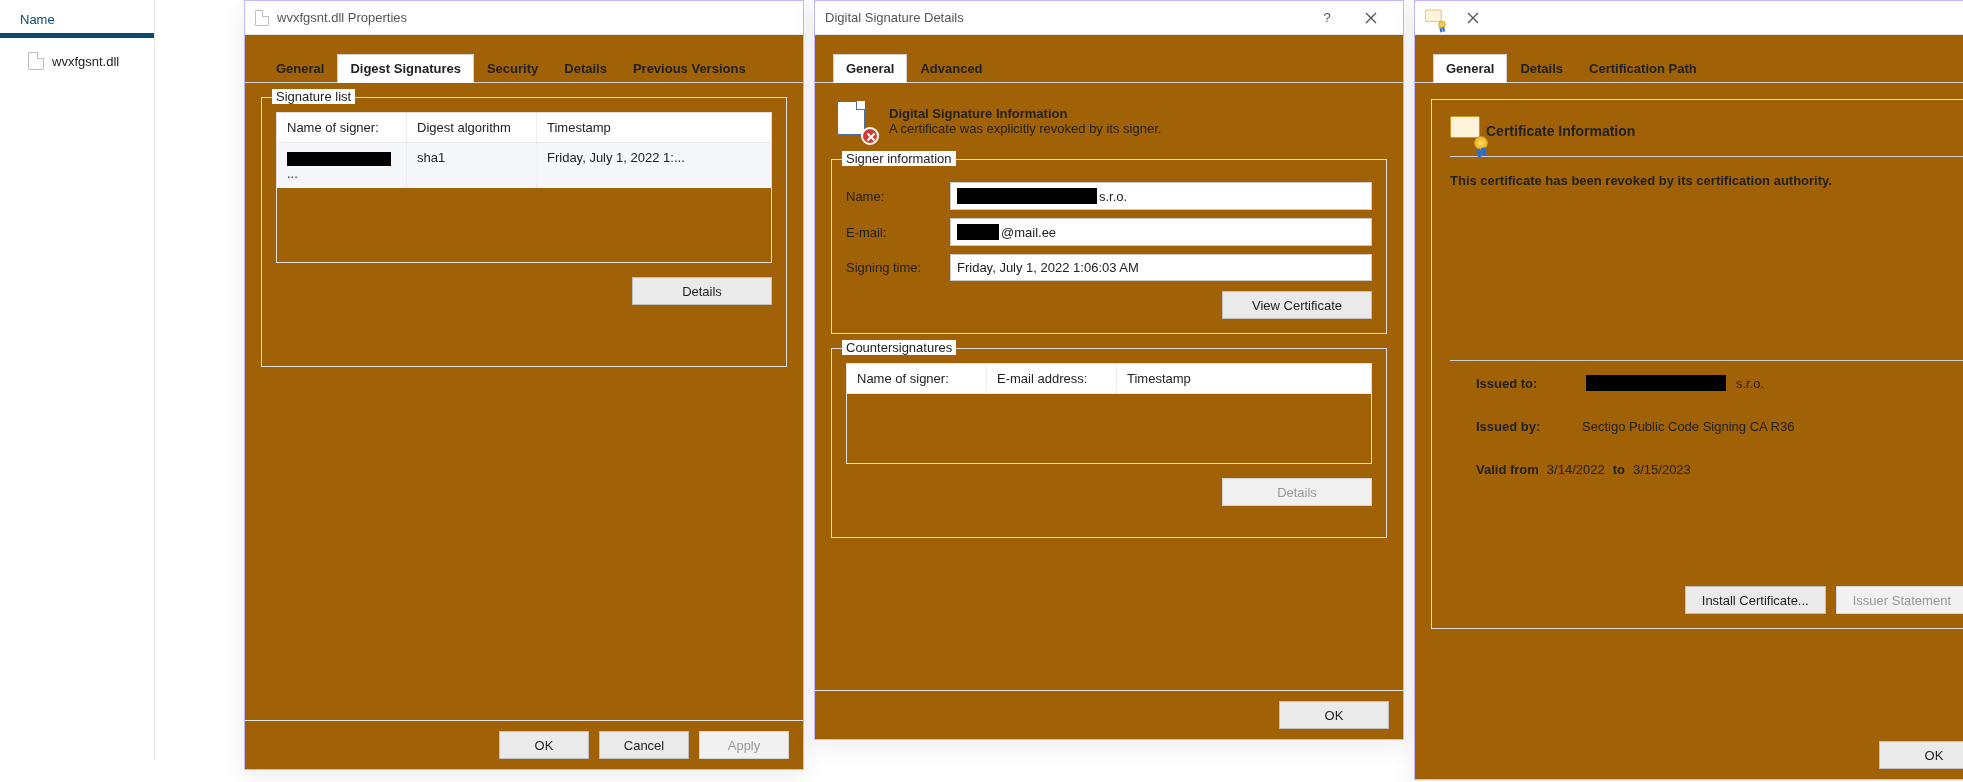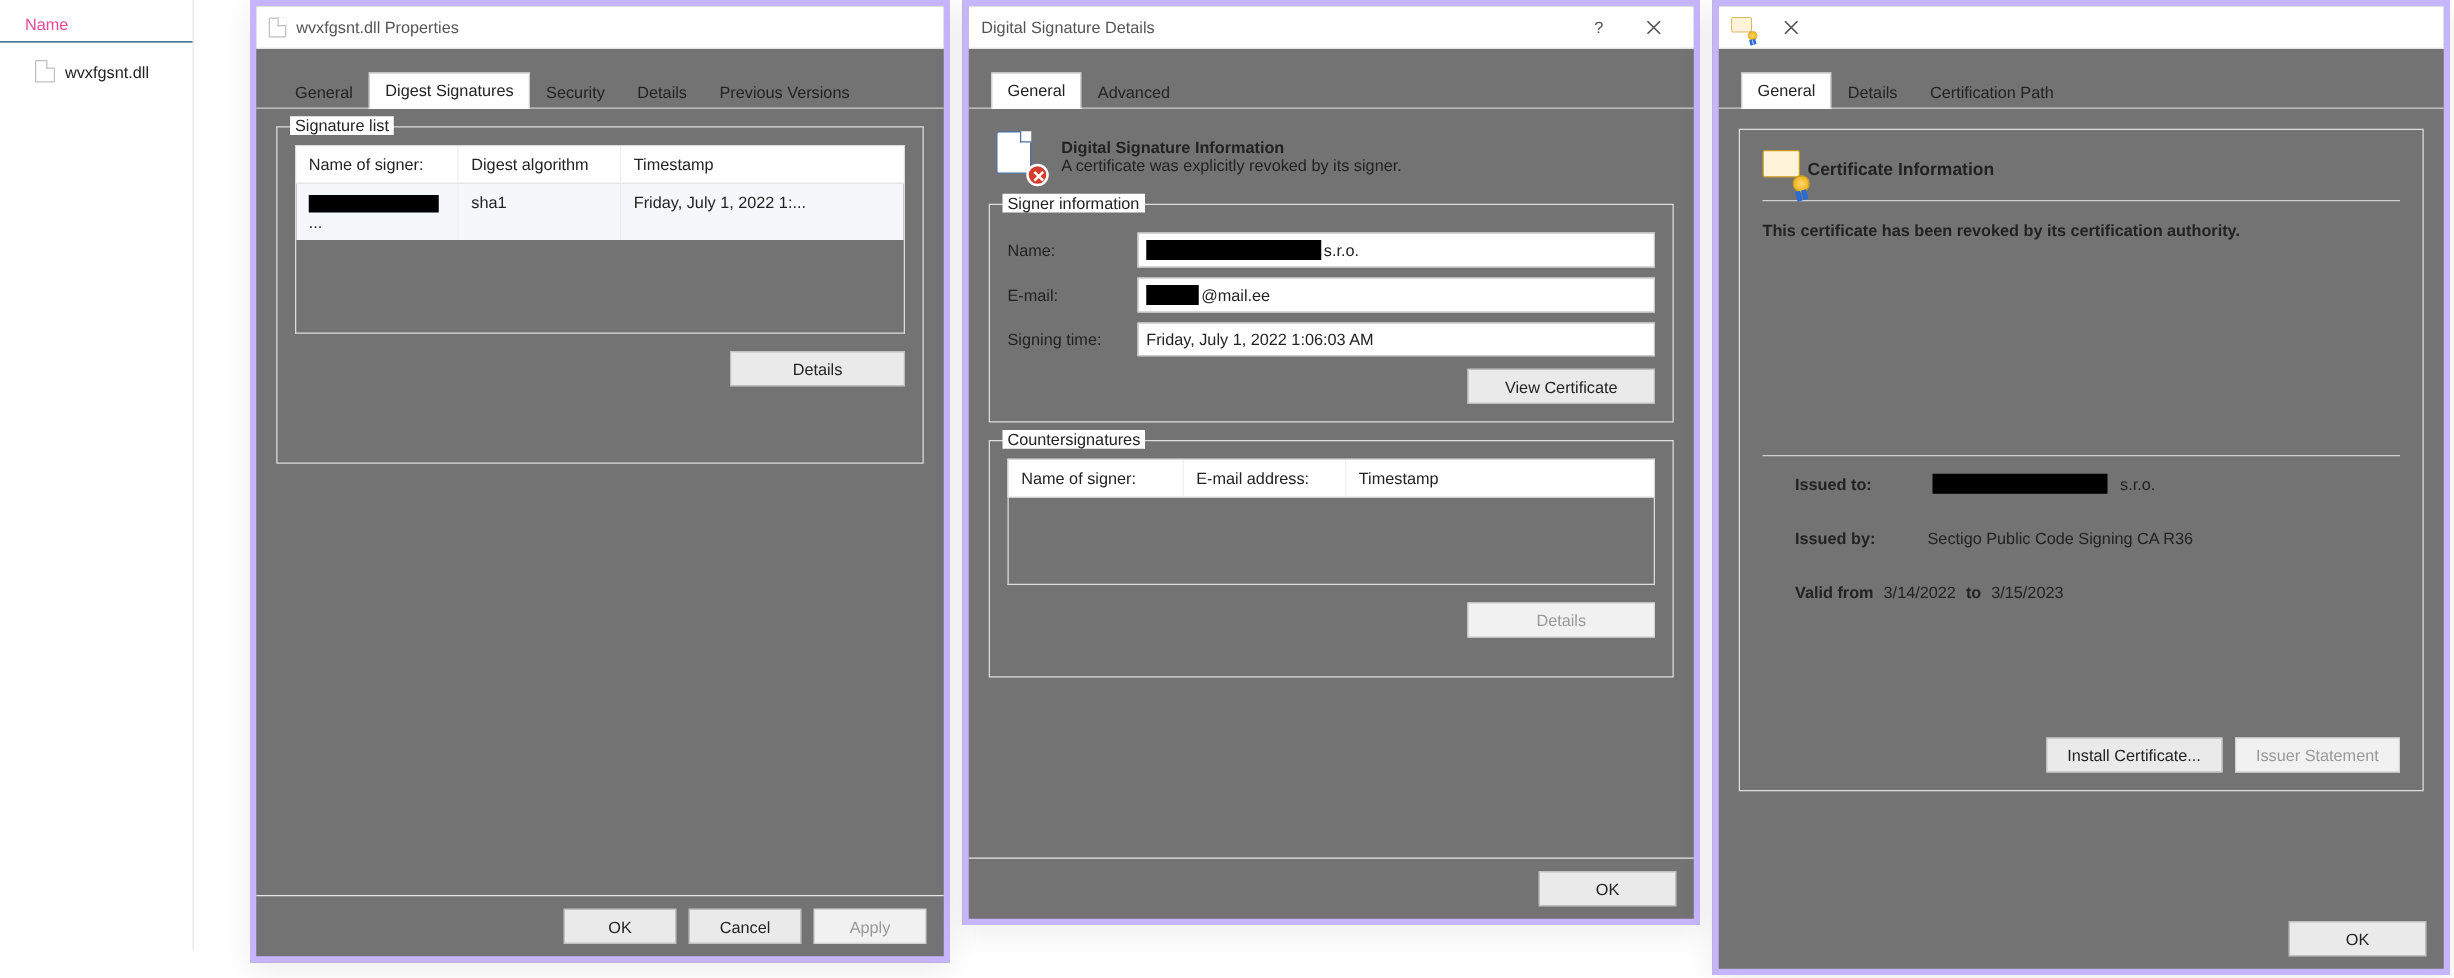--- a/index.html
+++ b/index.html
@@ -17,22 +17,22 @@
   .explorer-col {
     position: absolute;
     left: 0; top: 0;
     width: 155px;
     height: 760px;
     border-right: 1px solid #e6e6e6;
     padding: 6px 0;
   }
   .explorer-col .header {
     padding: 6px 20px 6px 20px;
-    border-bottom: 1px solid #0c4a6e;
-    color: #ec4899;
+    border-bottom: 5px solid #0c4a6e;
+    color: #0c4a6e;
   }
   .explorer-col .file-row {
     display: flex;
     align-items: center;
     gap: 8px;
     padding: 14px 20px 8px 28px;
   }
   .file-ico {
     width: 16px; height: 18px;
     border: 1px solid #bfbfbf;
@@ -44,44 +44,46 @@
     content: "";
     position: absolute;
     right: -1px; top: -1px;
     width: 6px; height: 6px;
     background: #fff;
     border-left: 1px solid #bfbfbf;
     border-bottom: 1px solid #bfbfbf;
   }
   .dialog {
     position: absolute;
-    background: #737373;
-    border: 5px solid #c4b5fd;
+    background: #a16207;
+    border: 1px solid #c4b5fd;
     box-shadow: 0 6px 24px rgba(0,0,0,0.08);
+    margin-left: 44px;
   }
   .titlebar {
     height: 34px;
     border-bottom: 1px solid #e6e6e6;
     display: flex;
     align-items: center;
     padding: 0 10px;
     background: #fff;
   }
   .titlebar .title { flex: 1; color: #555; }
   .titlebar .tbtn {
     width: 44px; height: 30px;
     display: flex; align-items: center; justify-content: center;
     color: #555;
   }
   .tabs {
     display: flex;
-    align-items: center;
+    align-items: flex-start;
     gap: 0;
     padding: 18px 12px 0 18px;
     border-bottom: 1px solid #cfcfcf;
+    font-weight: bold;
   }
   .tab {
     padding: 6px 12px;
     border: 1px solid transparent;
     border-bottom: none;
     cursor: default;
     position: relative;
     top: 1px;
   }
   .tab.active {

